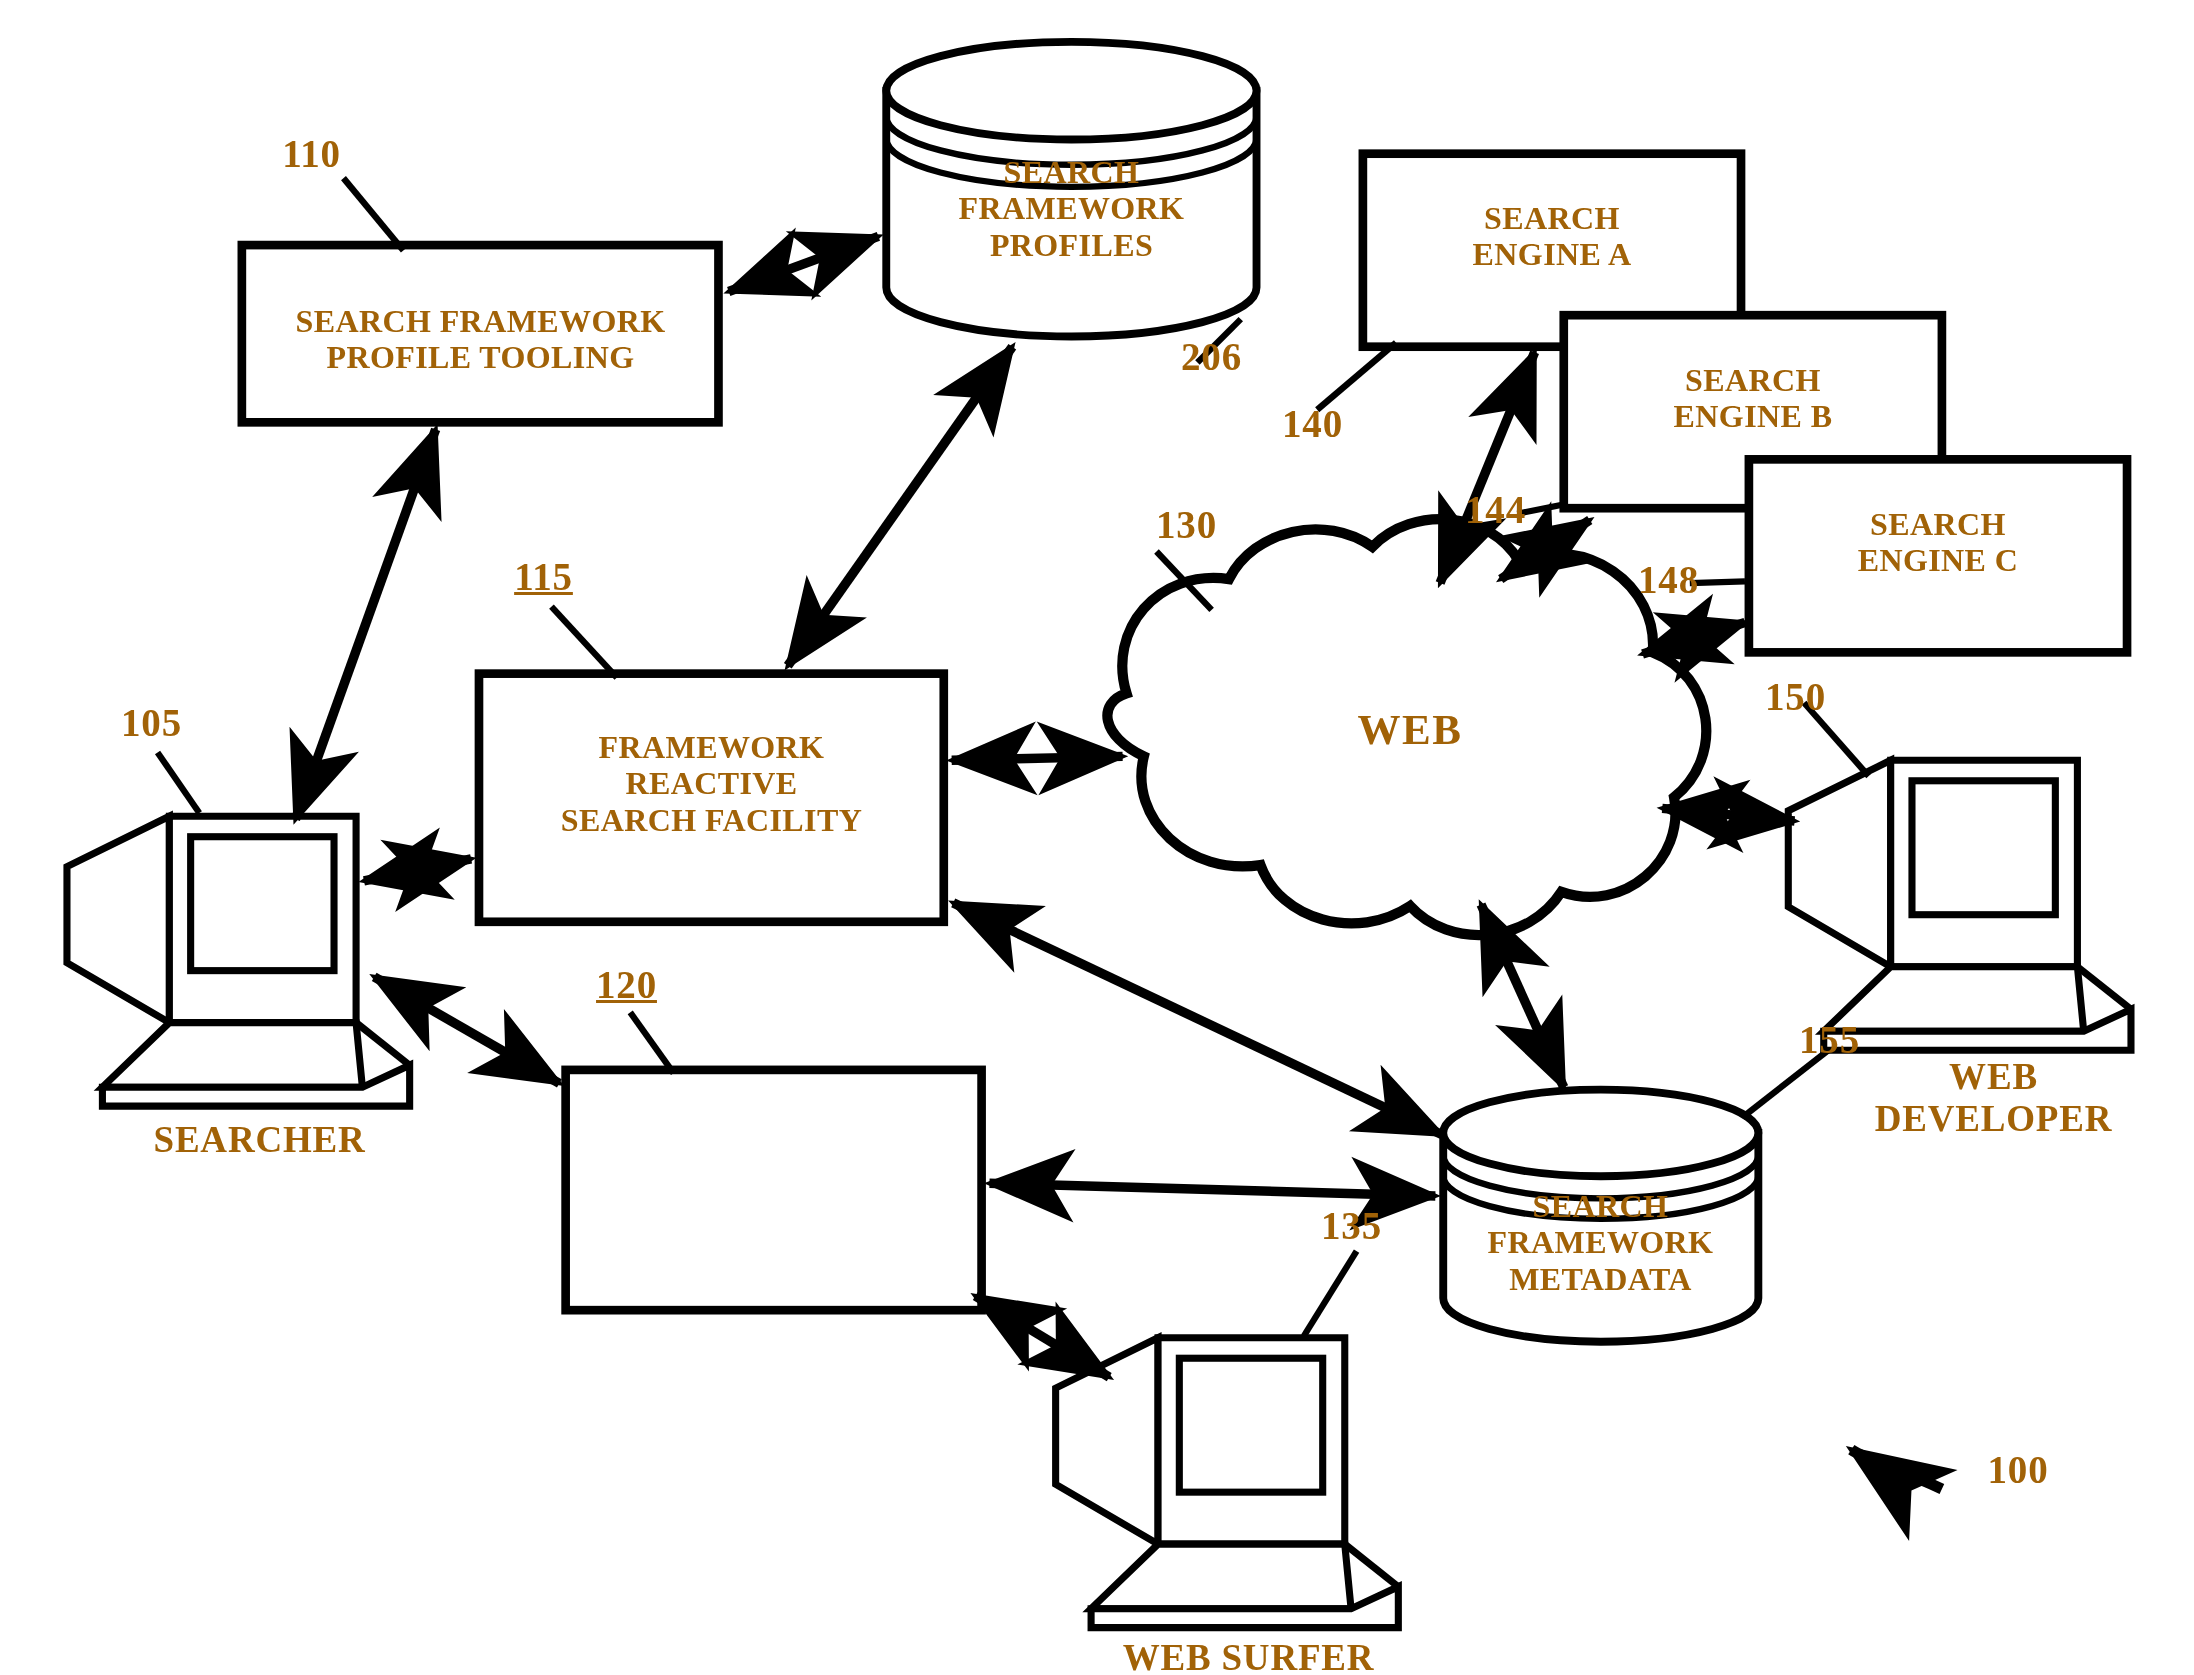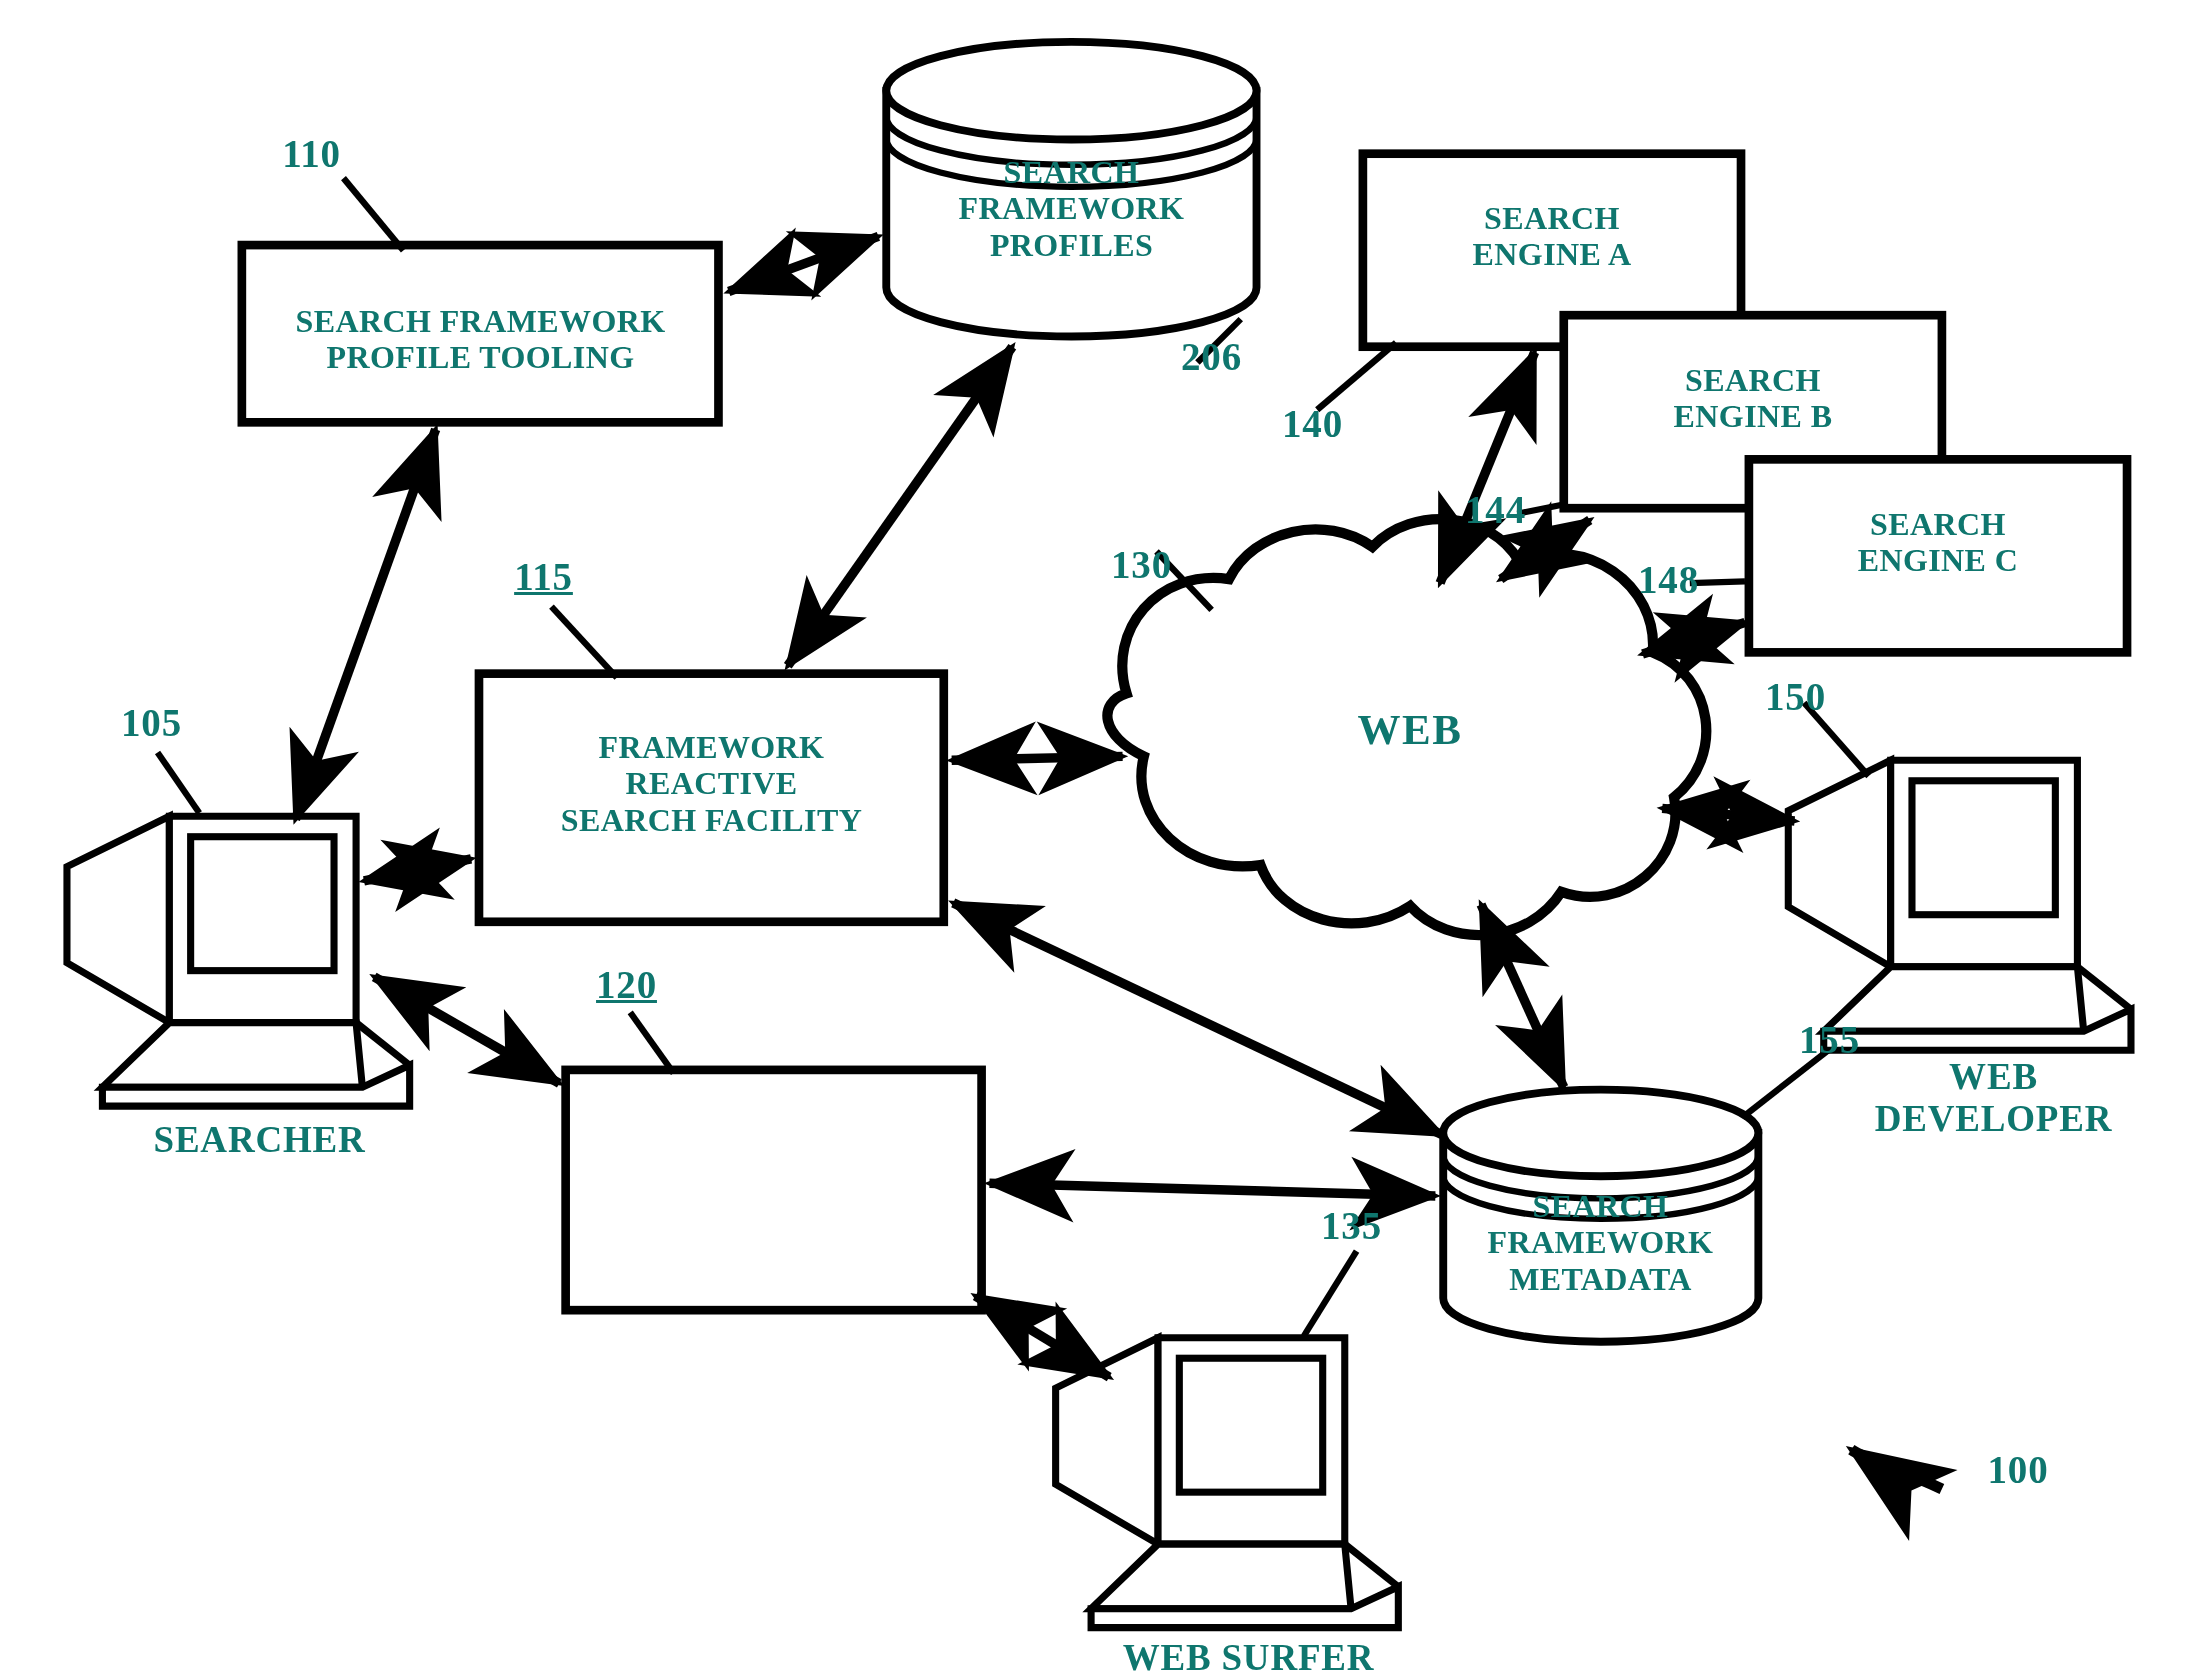--- a/index.html
+++ b/index.html
@@ -21,21 +21,21 @@
     position: absolute;
     left: 0;
     top: 0;
     width: 2194px;
     height: 1675px;
   }
   .lbl {
     position: absolute;
     font-family: "Liberation Serif", "DejaVu Serif", serif;
     font-weight: bold;
-    color: #0f766e;
+    color: #a16207;
     text-align: center;
     line-height: 1.14;
     white-space: pre-line;
     user-select: none;
   }
   .box-label {
     font-size: 32px;
     letter-spacing: 0.4px;
   }
   .ref-num {
@@ -219,21 +219,21 @@
   <div class="lbl ref-num" style="left:264px; top:132px; width:95px;">110</div>
 
   <div class="lbl ref-num" style="left:1164px; top:335px; width:95px;">206</div>
 
   <div class="lbl ref-num" style="left:496px; top:555px; width:95px;text-decoration:underline;">115</div>
 
   <div class="lbl ref-num" style="left:579px; top:963px; width:95px;text-decoration:underline;">120</div>
 
   <div class="lbl ref-num" style="left:104px; top:701px; width:95px;">105</div>
 
-  <div class="lbl ref-num" style="left:1094px; top:503px; width:95px;margin-top:40px;">130</div>
+  <div class="lbl ref-num" style="left:1139px; top:503px; width:95px;">130</div>
 
   <div class="lbl ref-num" style="left:1304px; top:1204px; width:95px;">135</div>
 
   <div class="lbl ref-num" style="left:1265px; top:402px; width:95px;">140</div>
 
   <div class="lbl ref-num" style="left:1448px; top:488px; width:95px;">144</div>
 
   <div class="lbl ref-num" style="left:1621px; top:558px; width:95px;">148</div>
 
   <div class="lbl ref-num" style="left:1748px; top:675px; width:95px;">150</div>

